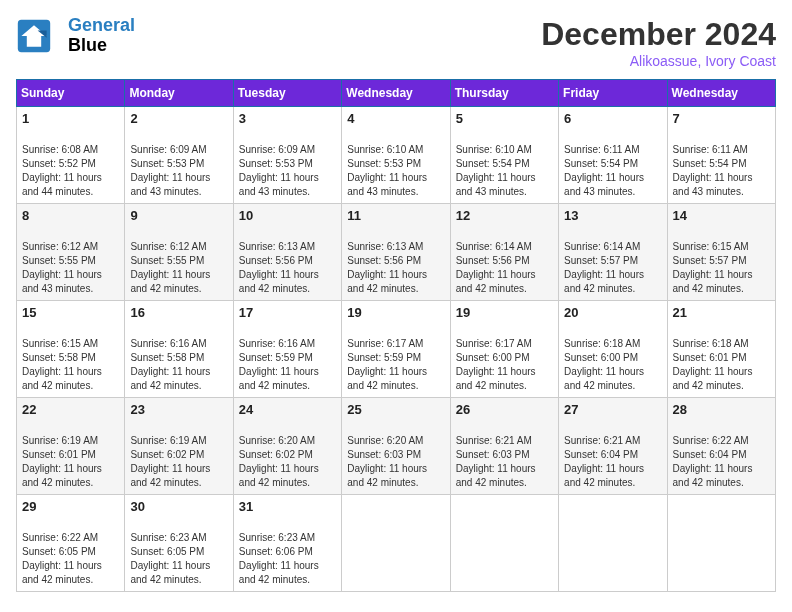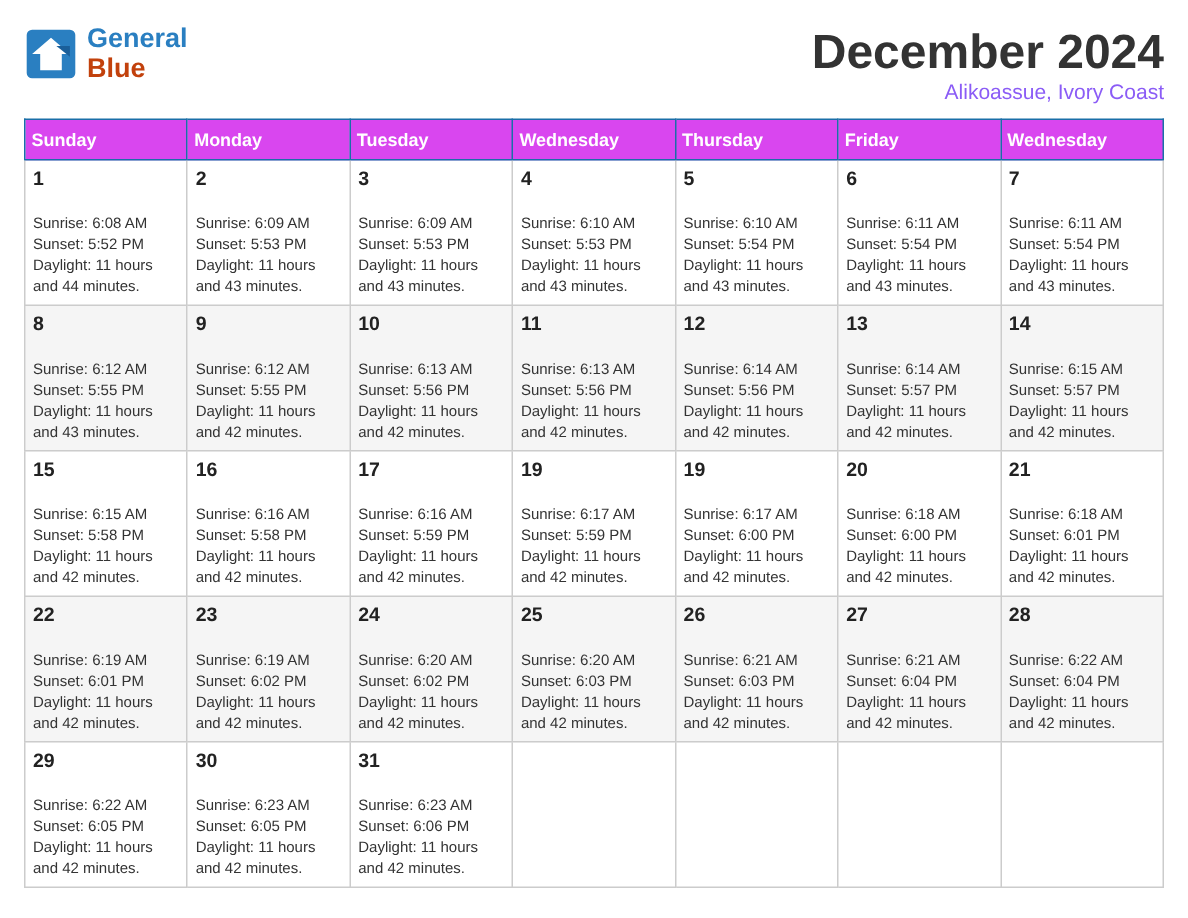--- a/index.html
+++ b/index.html
@@ -12,21 +12,21 @@
     }
     .header {
       display: flex;
       justify-content: space-between;
       align-items: flex-start;
       margin-bottom: 10px;
     }
     .logo {
       display: flex;
       align-items: center;
-      gap: 6px;
+      gap: 16px;
     }
     .logo-text {
       font-size: 18px;
       font-weight: bold;
       color: #333;
       line-height: 1.1;
     }
     .logo-text span {
       color: #2a7fc1;
     }
@@ -46,21 +46,21 @@
     .subtitle {
       font-size: 14px;
       color: #8b5cf6;
     }
     .calendar {
       width: 100%;
       border-collapse: collapse;
       font-size: 10.5px;
     }
     .calendar th {
-      background: #d946ef;
+      background: #6d28d9;
       color: #fff;
       padding: 6px 4px;
       text-align: left;
       font-size: 12px;
       font-weight: bold;
       border: 1px solid #1a6fa8;
     }
     .calendar td {
       border: 1px solid #ccc;
       vertical-align: top;
@@ -94,21 +94,21 @@
 
 <div class="header">
   <div class="logo">
     <svg class="logo-icon" viewBox="0 0 40 40">
       <rect x="2" y="2" width="36" height="36" rx="4" fill="#2a7fc1"></rect>
       <polygon points="20,8 34,20 28,20 28,32 12,32 12,20 6,20" fill="white"></polygon>
       <polygon points="24,14 34,14 34,22" fill="#1a5f9a"></polygon>
     </svg>
     <div class="logo-text">
       <span>General</span><br>
-      <span style="color:#c2410c;margin-top:29px;">Blue</span>
+      <span style="color:#000000;margin-top:29px;">Blue</span>
     </div>
   </div>
   <div class="title-block">
     <div class="month-title">December 2024</div>
     <div class="subtitle">Alikoassue, Ivory Coast</div>
   </div>
 </div>
 
 <table class="calendar">
   <thead>

